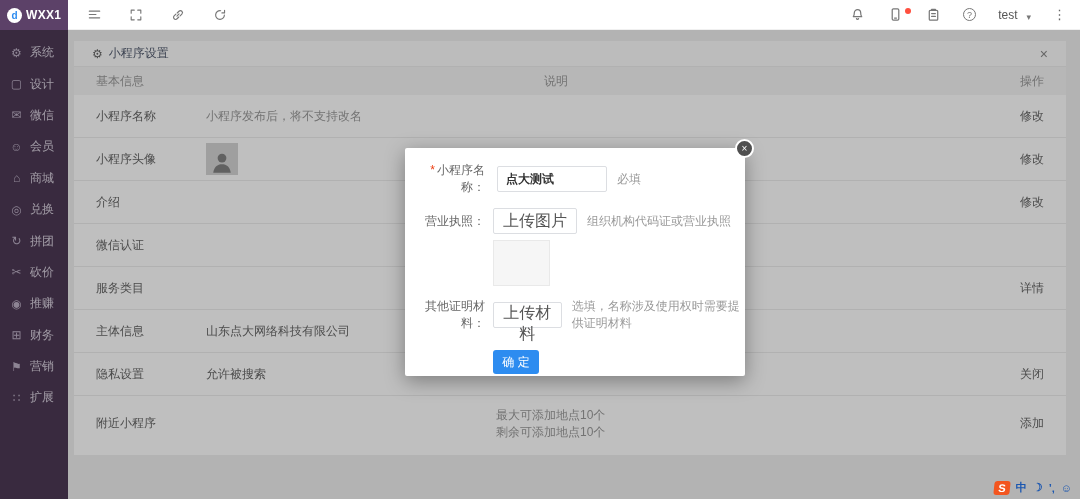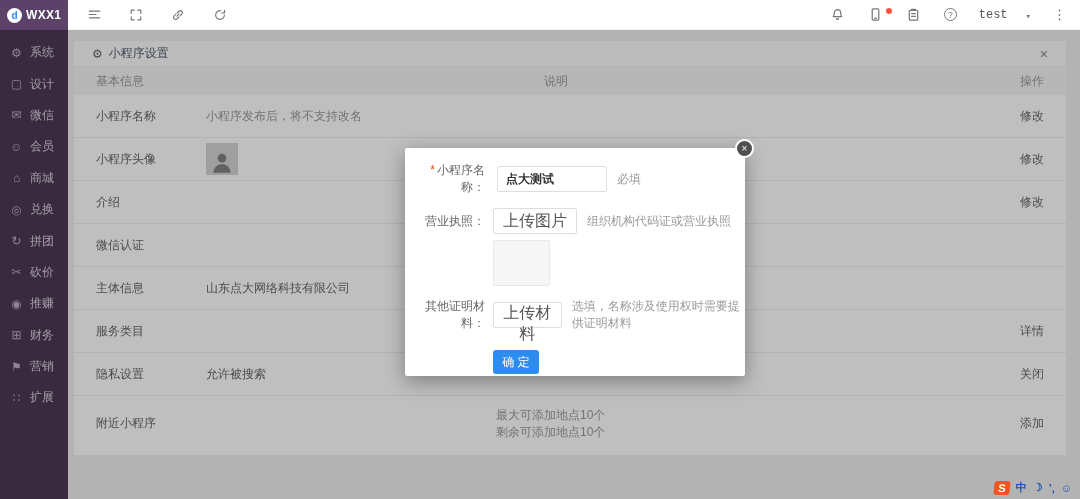--- a/index.html
+++ b/index.html
@@ -21,21 +21,21 @@
   .nav-glyph { width:15px; text-align:center; font-size:12px; color:#bdb0c6; }
   
   .topbar { position:absolute; left:68px; top:0; right:0; height:30px; background:#fff; display:flex; align-items:center; padding:0 14px 0 18px; z-index:6; border-bottom:1px solid #f0f0f0; }
   .tb-left { display:flex; align-items:center; gap:26px; }
   .tb-right { margin-left:auto; display:flex; align-items:center; gap:22px; }
   .tb-icon { width:16px; height:16px; display:flex; align-items:center; justify-content:center; cursor:pointer; color:#777; }
   .tb-icon svg { stroke:#777; fill:none; stroke-width:1.3; stroke-linecap:round; stroke-linejoin:round; }
   .phone-wrap { position:relative; }
   .red-dot { position:absolute; right:-8px; top:1px; width:6px; height:6px; border-radius:50%; background:#ff4f3e; }
   .q-circle { width:13px; height:13px; border:1px solid #777; border-radius:50%; font-size:9px; color:#777; display:flex; align-items:center; justify-content:center; cursor:pointer; }
-  .user { display:flex; align-items:flex-end; gap:18px; color:#555; cursor:pointer;font-family:Liberation Mono, monospace; }
+  .user { display:flex; align-items:flex-end; gap:9px; color:#555; cursor:pointer; }
   .caret { font-size:9px; color:#777; }
   .kebab { color:#666; font-size:13px; cursor:pointer; letter-spacing:0; }
   
   .panel { position:absolute; left:74px; top:41px; width:992px; height:414px; background:#fff; z-index:1; }
   .panel-title { height:26px; display:flex; align-items:center; gap:6px; padding:0 18px; color:#515a6e; background:#fbfbfb; border-bottom:1px solid #ececec; }
   .gear { color:#666; font-size:12px; }
   .panel-close { margin-left:auto; color:#888; font-size:14px; cursor:pointer; }
   .thead { height:28px; background:#f4f4f4; display:flex; align-items:center; padding:0 22px; color:#9a9a9a;gap:24px; }
   .trow { display:flex; align-items:center; padding:0 22px; border-bottom:1px solid #ededed; color:#666; height:43px; }
   .trow.tall { height:55px; border-bottom:none; }
@@ -221,31 +221,31 @@
     <span class="c4 action">修改</span>
   </div>
 
   <div class="trow">
     <span class="c1">微信认证</span>
     <span class="c3"></span>
     <span class="c4"></span>
   </div>
 
   <div class="trow">
+    <span class="c1">服务类目</span>
+    <span class="c2"></span>
+    <span class="c3"></span>
+    <span class="c4 action">详情</span>
+  </div>
+
+  <div class="trow">
     <span class="c1">主体信息</span>
     <span class="c2">山东点大网络科技有限公司</span>
     <span class="c3"></span>
     <span class="c4"></span>
-  </div>
-
-  <div class="trow">
-    <span class="c1">服务类目</span>
-    <span class="c2"></span>
-    <span class="c3"></span>
-    <span class="c4 action">详情</span>
   </div>
 
   <div class="trow">
     <span class="c1">隐私设置</span>
     <span class="c2">允许被搜索</span>
     <span class="c3"></span>
     <span class="c4 action">关闭</span>
   </div>
 
   <div class="trow tall">

